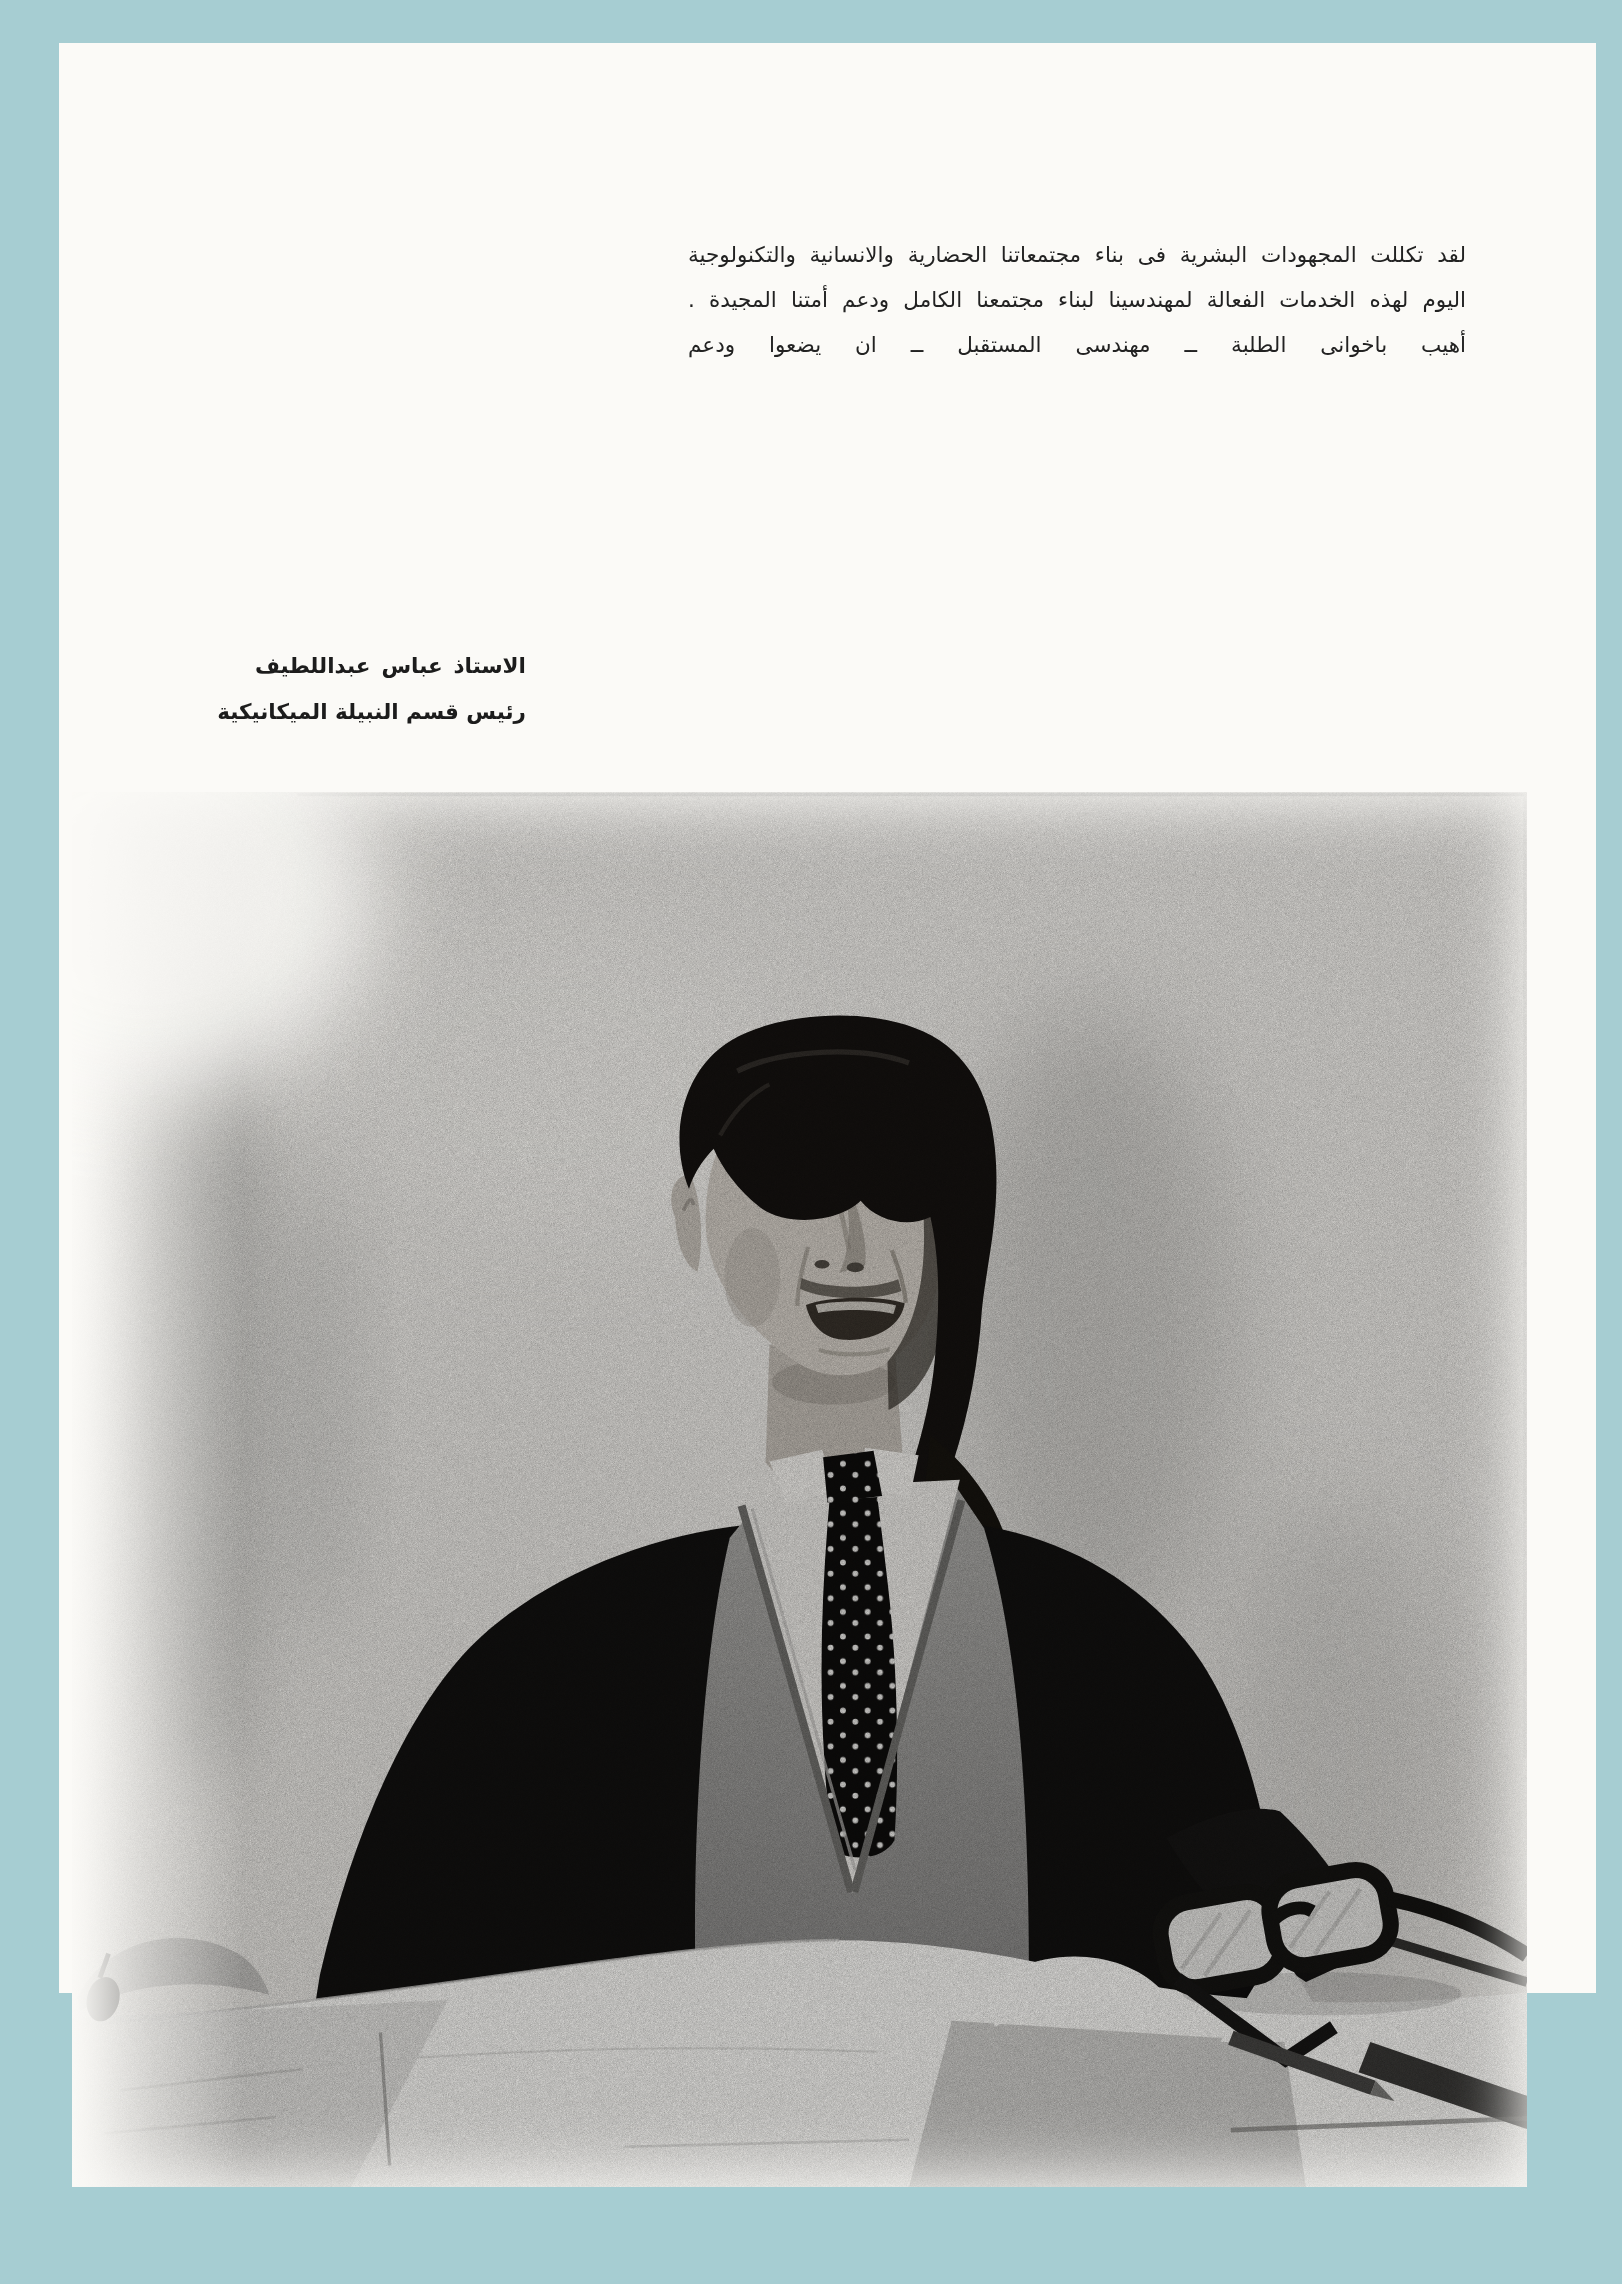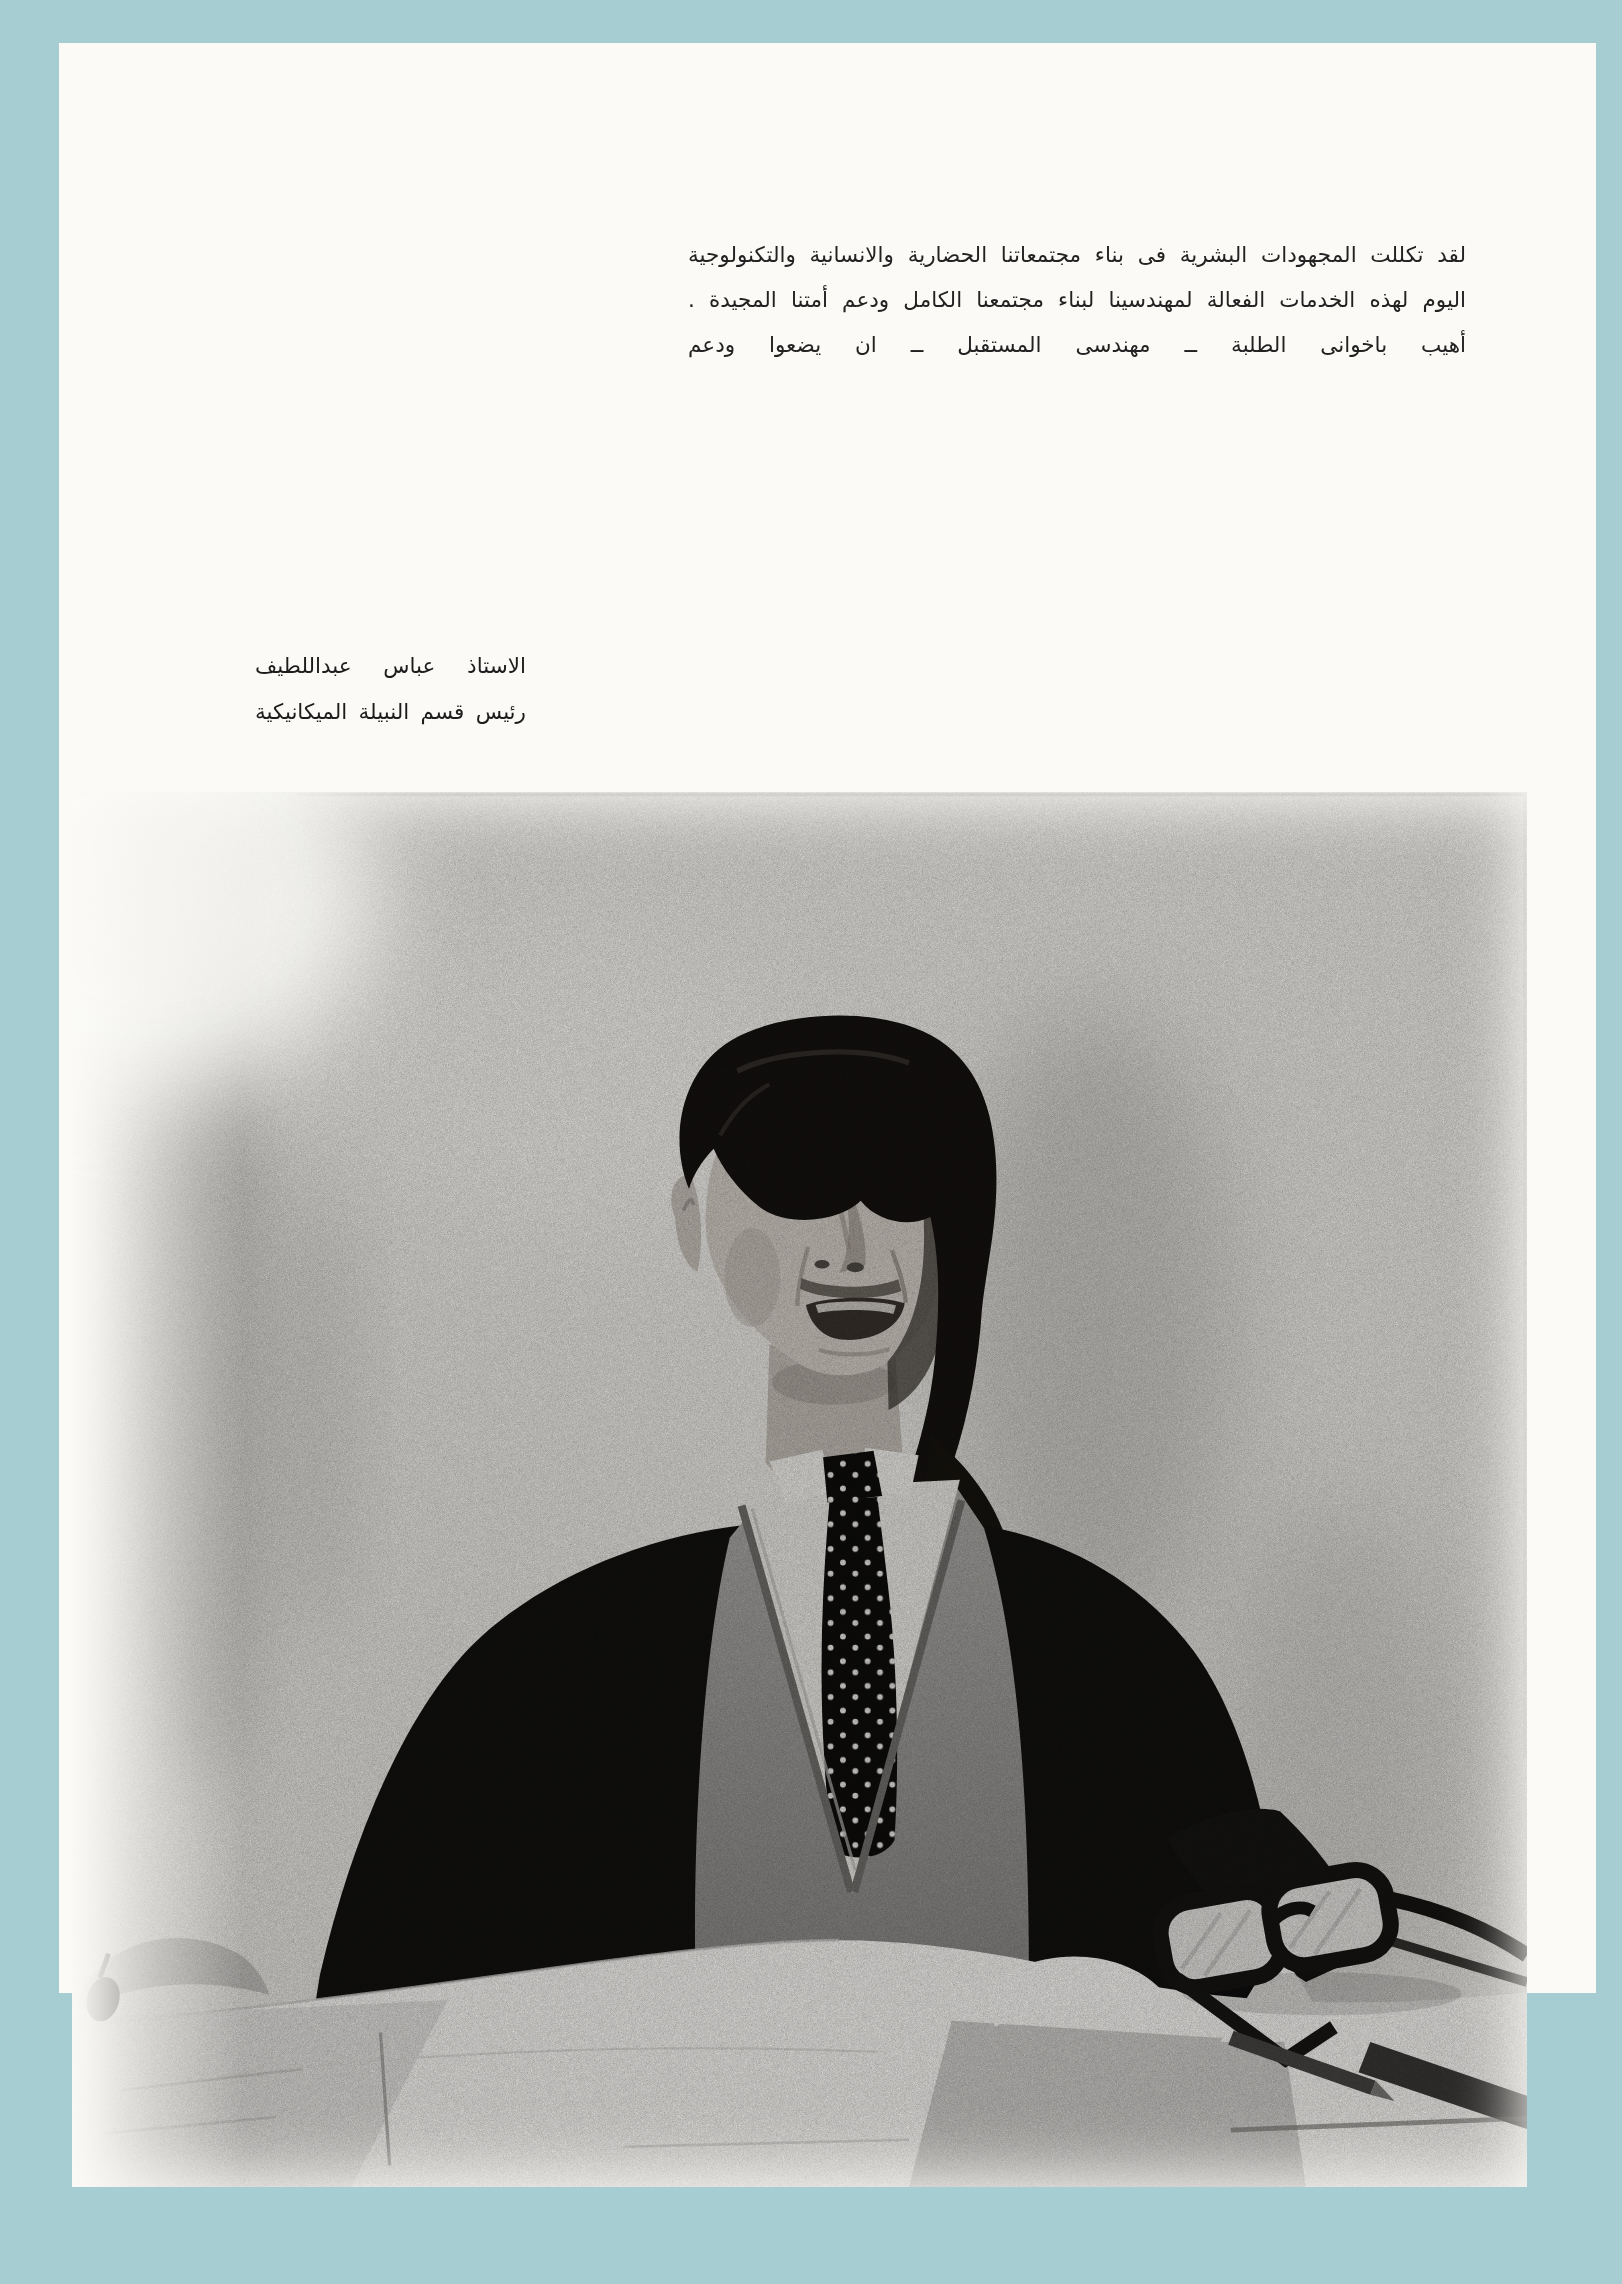--- a/index.html
+++ b/index.html
@@ -22,21 +22,21 @@
     word-spacing:4.3px;
   }
   .arabic-text .line{
     text-align:justify;
     text-align-last:justify;
     white-space:nowrap;
     height:45px;
   }
   .caption{
     position:absolute;left:196px;top:600px;width:271px;
-    direction:rtl;color:#1c1c1c;font-size:21.5px;font-weight:normal;line-height:46px;
+    direction:rtl;color:#1c1c1c;font-size:21.5px;font-weight:bold;line-height:46px;
   }
   .caption .line{
     text-align:justify;
     text-align-last:justify;
     white-space:nowrap;
     height:46px;
   }
   .photo{
     position:absolute;left:13.4px;top:749px;width:1455px;height:1395px;
   }

